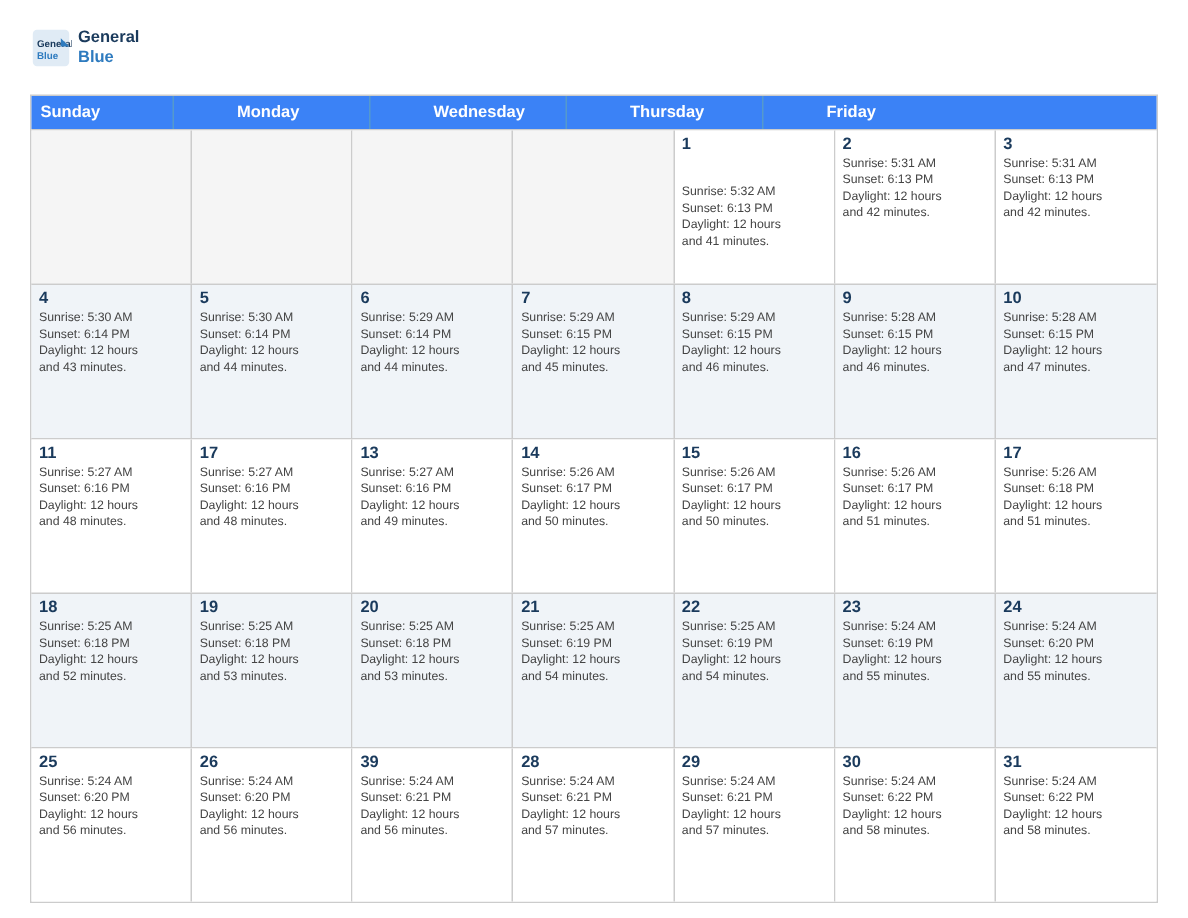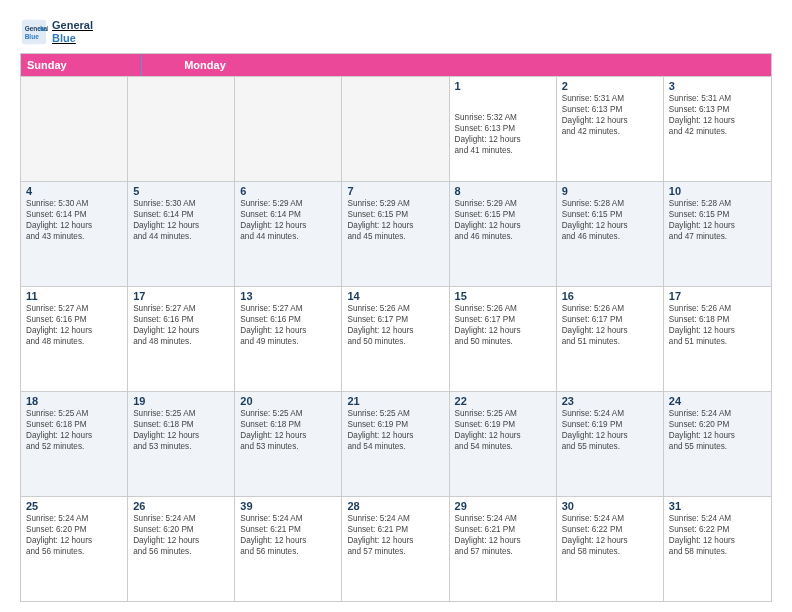--- a/index.html
+++ b/index.html
@@ -14,22 +14,21 @@
       width: 792px;
       height: 612px;
       padding: 18px 20px 10px 20px;
       display: flex;
       flex-direction: column;
     }
     .header {
       display: flex;
       justify-content: space-between;
       align-items: flex-start;
-      margin-bottom: 7px;
-      text-decoration: underline;
+      margin-bottom: 17px;
     }
     .logo {
       display: flex;
       align-items: center;
       gap: 4px;
     }
     .logo-text {
       font-size: 13px;
       font-weight: bold;
       color: #1a3a5c;
@@ -54,22 +53,22 @@
       color: #333;
     }
     .calendar {
       flex: 1;
       display: flex;
       flex-direction: column;
       border: 1px solid #ccc;
     }
     .cal-header {
       display: grid;
-      grid-template-columns: repeat(5, 1fr);
-      background: #ec4899;
+      grid-template-columns: repeat(6, 1fr);
+      background: #3b82f6;
       gap: 36px;
     }
     .cal-header-cell {
       color: #fff;
       font-weight: bold;
       font-size: 11px;
       padding: 5px 6px;
       border-right: 1px solid #5599cc;
     }
     .cal-header-cell:last-child { border-right: none; }
@@ -127,20 +126,23 @@
     <div class="title-area">
       <div class="month-title"></div>
       <div class="subtitle"></div>
     </div>
   </div>
 
   <div class="calendar">
     <div class="cal-header">
     <div class="cal-header-cell">Sunday</div>
         <div class="cal-header-cell">Monday</div>
+        <div class="cal-header-cell">Wednesday</div>
+        <div class="cal-header-cell">Thursday</div>
+        <div class="cal-header-cell">Friday</div>
       </div>
     <div class="cal-body">
     <div class="cal-row">
           <div class="cal-cell empty"></div>
           <div class="cal-cell empty"></div>
           <div class="cal-cell empty"></div>
           <div class="cal-cell empty"></div>
           <div class="cal-cell">
             <div class="day-num">1</div>
             <div class="day-info" style="white-space: pre-line; margin-top: 20px;">Sunrise: 5:32 AM

